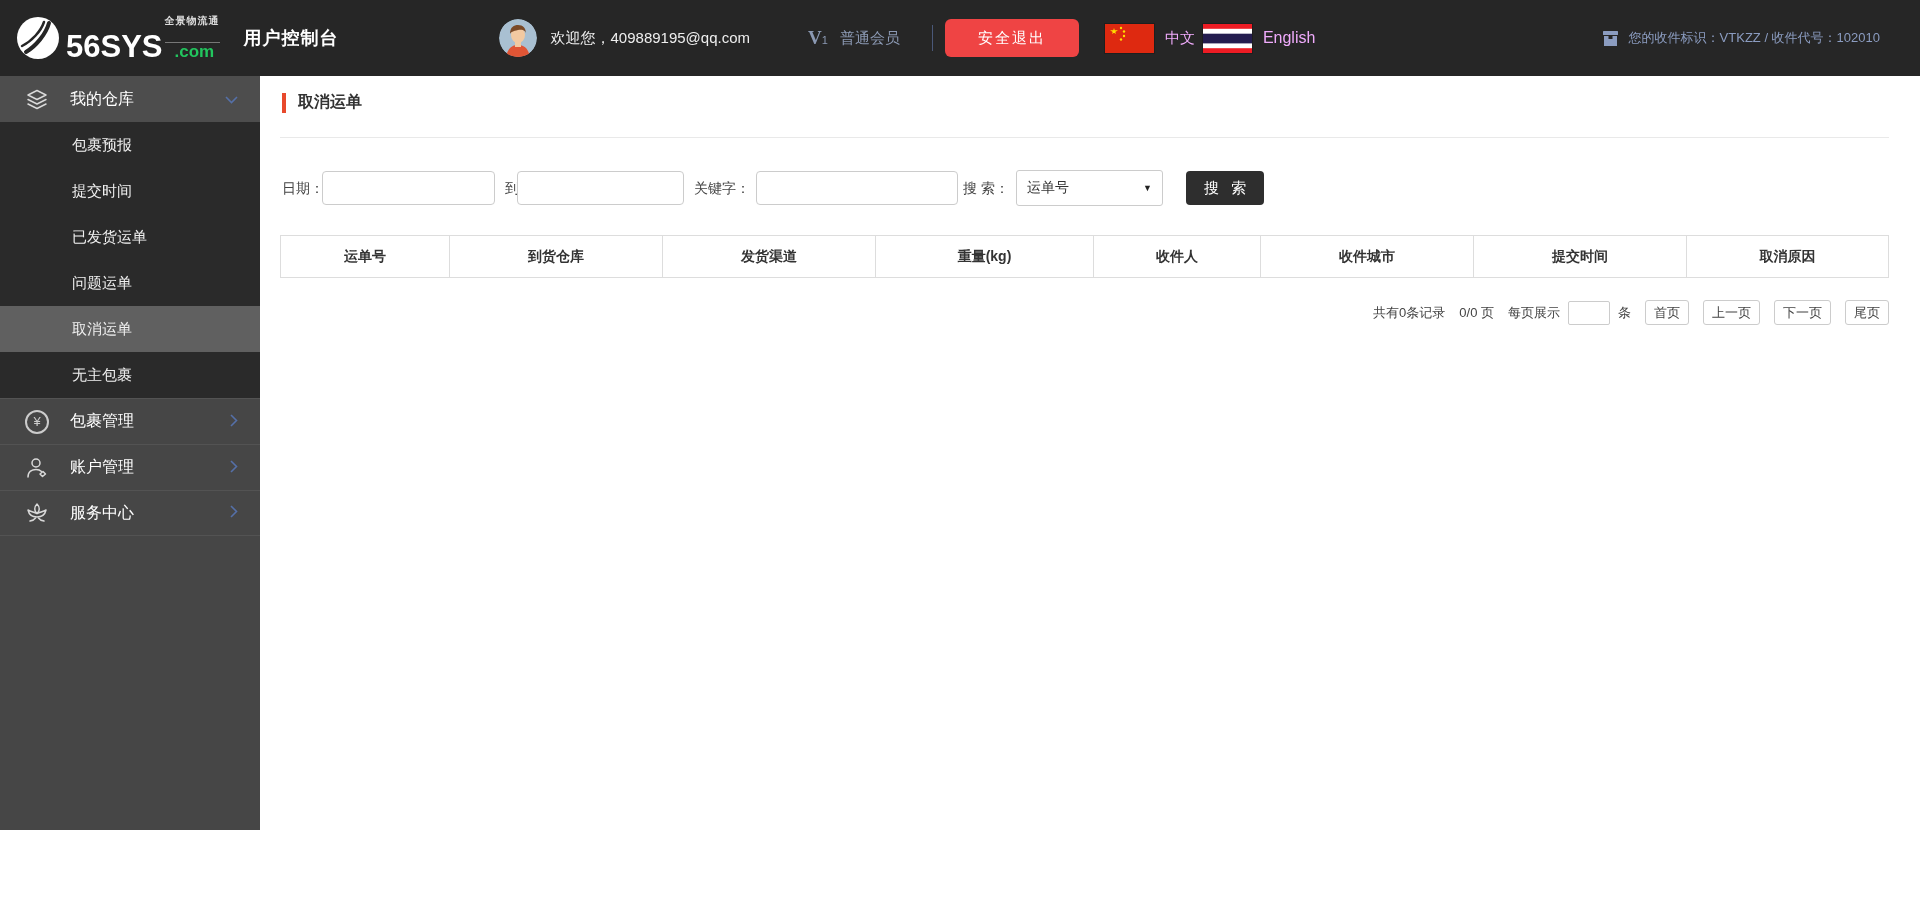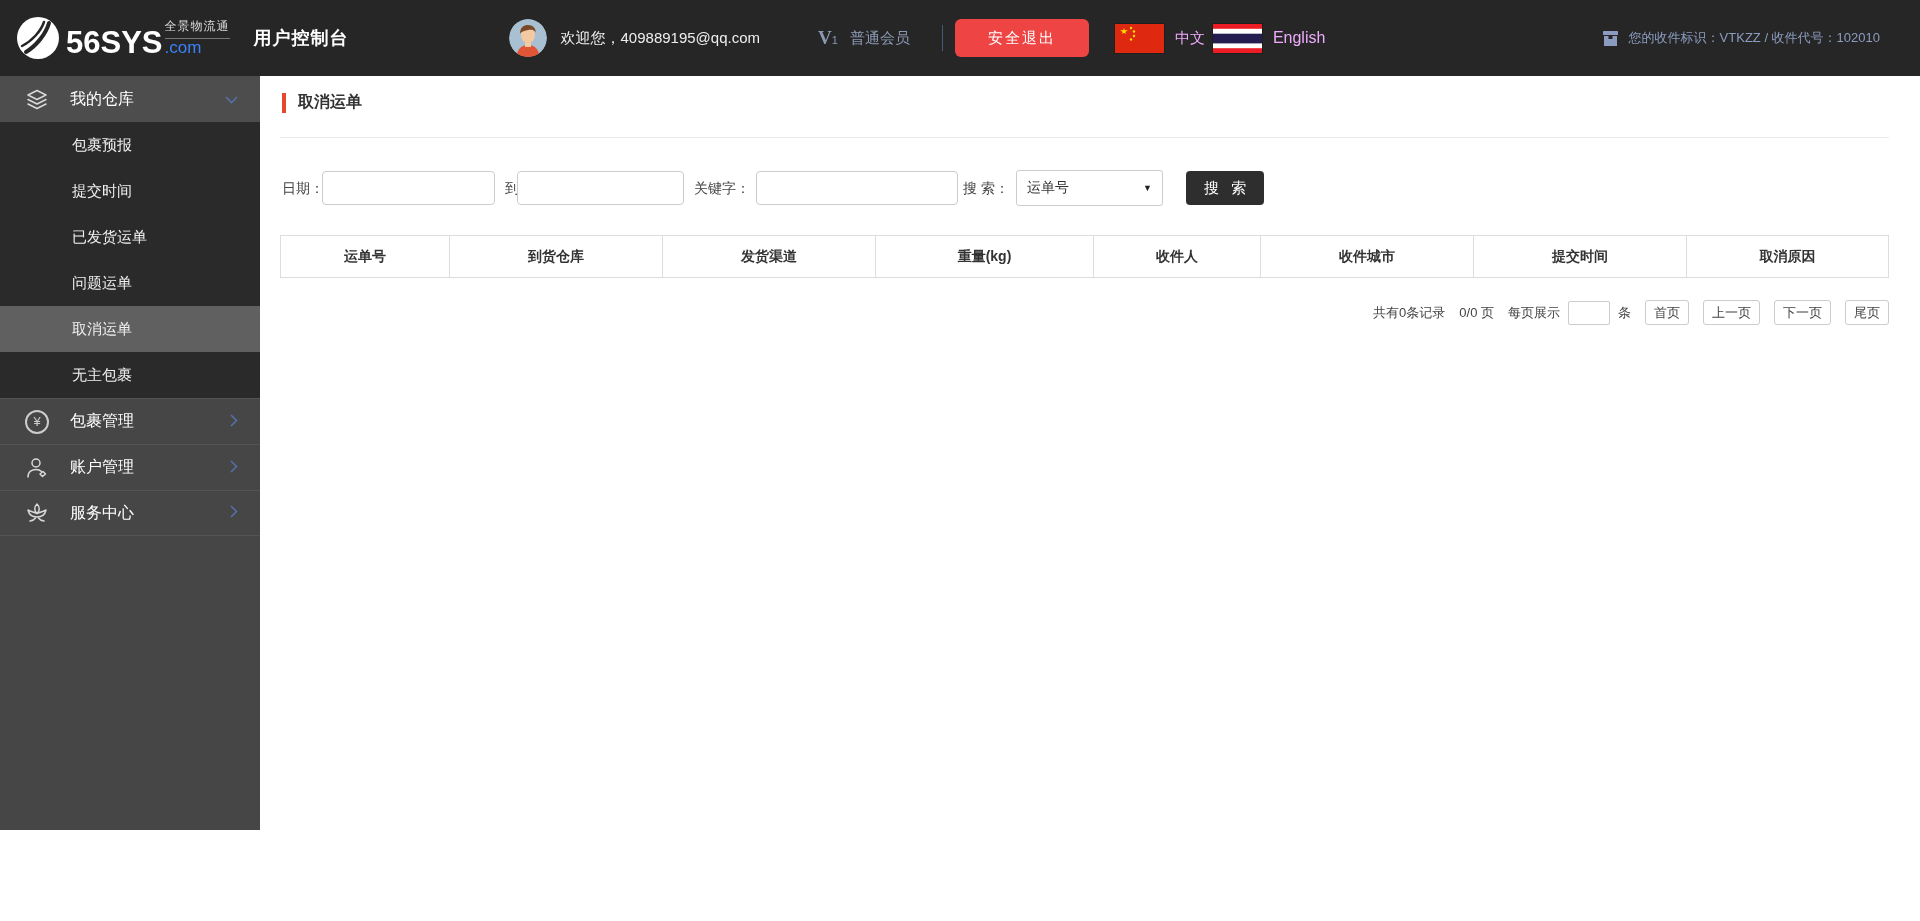--- a/index.html
+++ b/index.html
@@ -7,22 +7,22 @@
   body { font-family:"Liberation Sans","DejaVu Sans",sans-serif; color:#333; }
   #app { position:relative; width:1920px; height:921px; overflow:hidden; background:#fff; }
 
   
   .topbar { position:absolute; left:0; top:0; width:1920px; height:76px; background:#262626; display:flex; align-items:center; z-index:5; }
   .logo-wrap { display:flex; align-items:center; margin-left:16px; }
   .logo-circle { width:44px; height:44px; }
   .logo-text { display:flex; align-items:flex-end; margin-left:6px; }
   .logo-main { color:#fff; font-size:31px; font-weight:bold; letter-spacing:0; line-height:1; }
   .logo-stack { display:flex; flex-direction:column; margin-left:2px; }
-  .logo-cn { color:#ddd; font-size:12px; letter-spacing:1px; border-bottom:1px solid #777; padding-bottom:3px; }
-  .logo-com { color:#3b82f6; font-size:17px; font-weight:normal; line-height:1.1; }
+  .logo-cn { color:#ddd; font-size:10px; letter-spacing:1px; border-bottom:1px solid #777; padding-bottom:14px;font-weight:bold; }
+  .logo-com { color:#22c55e; font-size:17px; font-weight:bold; line-height:1.1;margin-left:10px; }
   .console-title { color:#fff; font-size:18px; font-weight:bold; margin-left:24px; letter-spacing:1px; }
   .avatar { width:38px; height:38px; border-radius:50%; overflow:hidden; margin-left:160px; flex:none; }
   .welcome { color:#eee; font-size:15px; margin-left:14px; }
   .member { display:flex; align-items:baseline; margin-left:58px; color:#8b99b3; }
   .member .v { font-family:"Liberation Serif","DejaVu Serif",serif; font-weight:bold; font-size:19px; }
   .member .vsub { font-size:11px; }
   .member-level { color:#8b99b3; font-size:15px; margin-left:12px; }
   .vdivider { width:1px; height:26px; background:#4a5878; margin-left:32px; }
   .logout-btn { margin-left:12px; width:134px; height:38px; background:#ef4444; border:none; border-radius:6px; color:#fff; font-size:15px; letter-spacing:2px; cursor:pointer; font-family:inherit; }
   .flag { width:49px; height:29px; flex:none; box-shadow:0 0 0 1px rgba(0,0,0,.2); }

